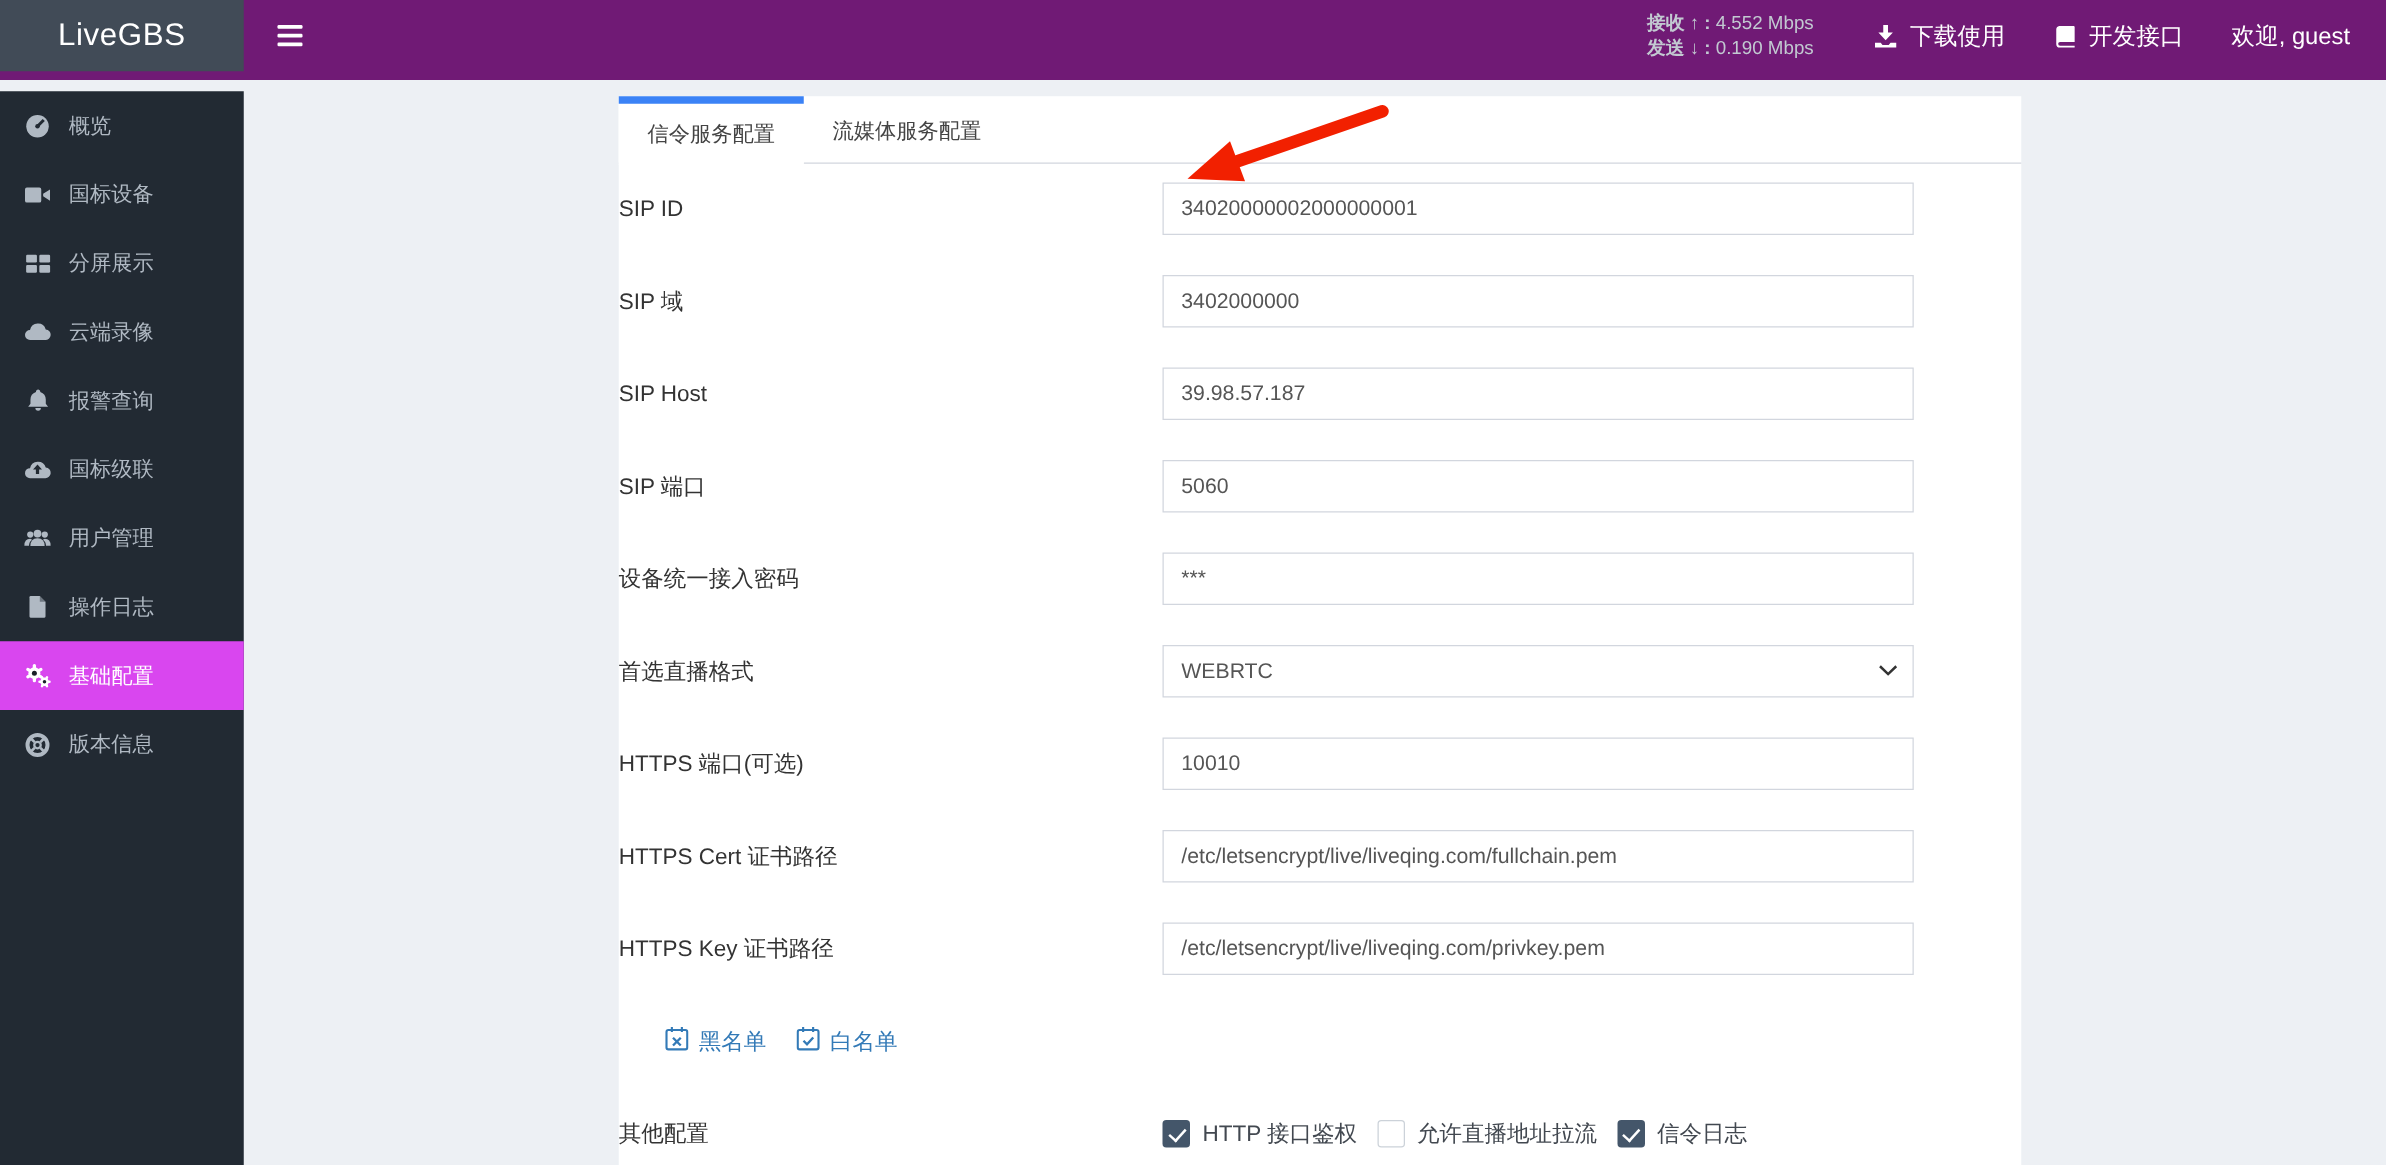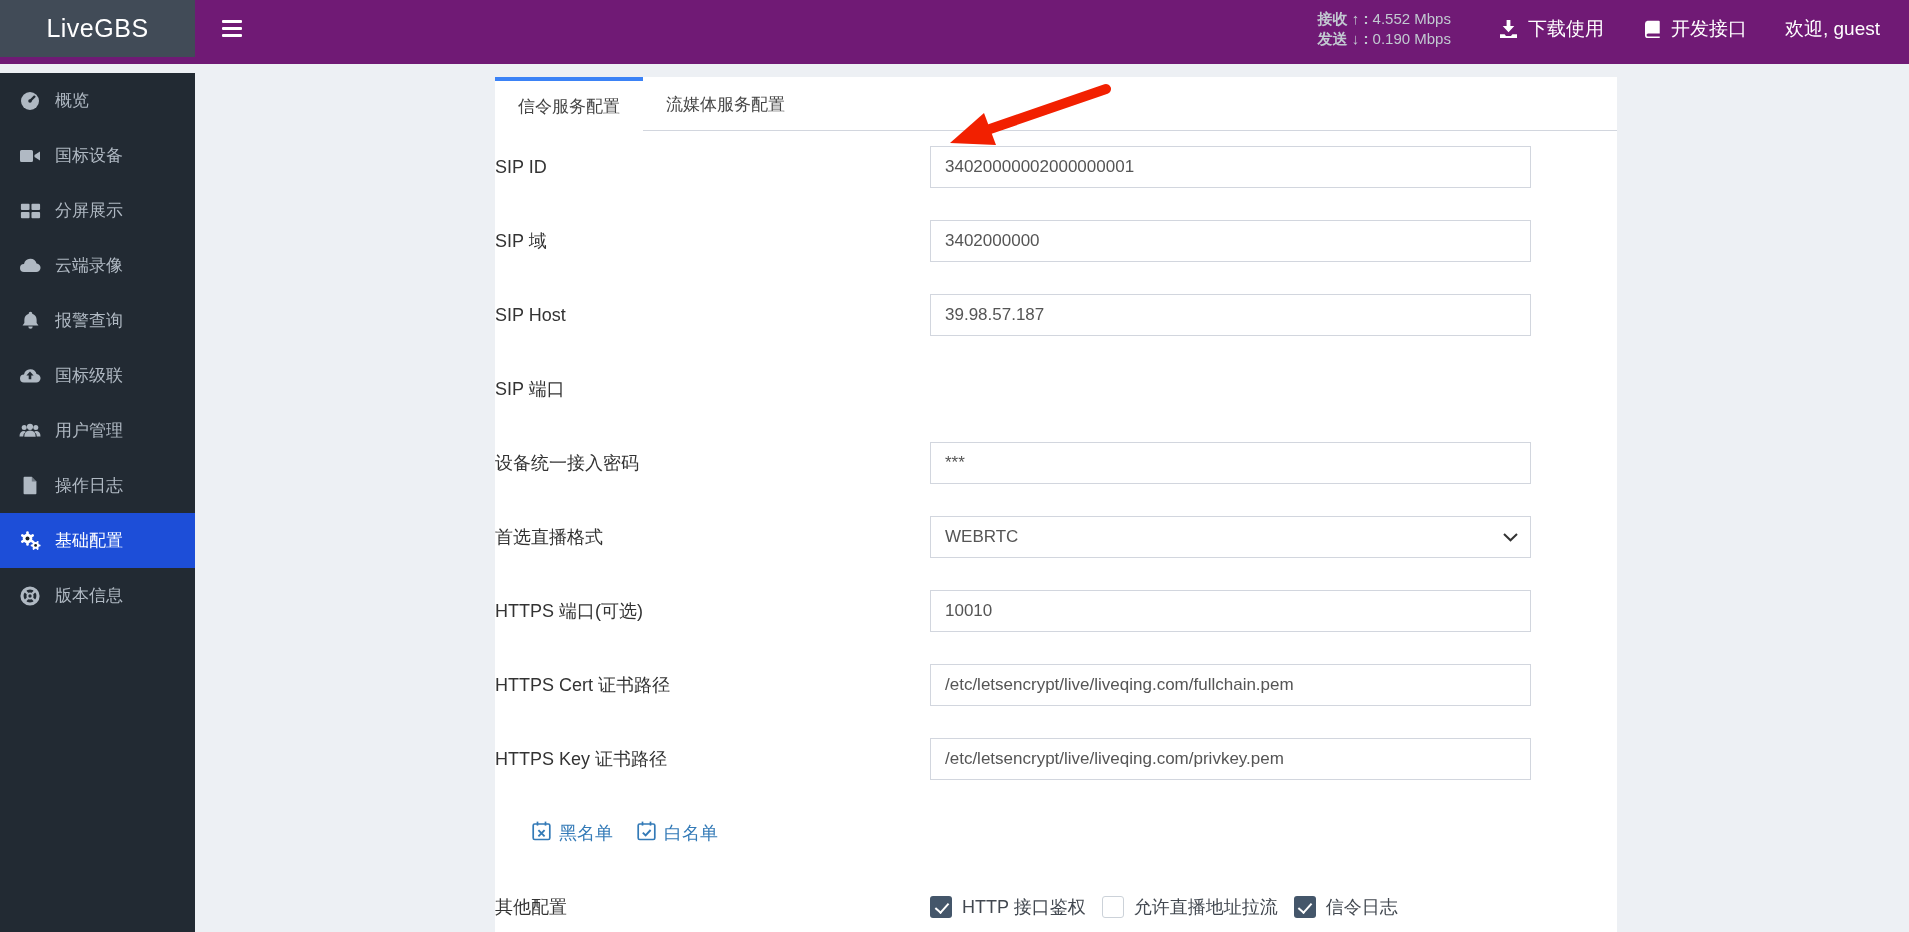--- a/index.html
+++ b/index.html
@@ -17,30 +17,30 @@
   .net-stats { color:#c2c9d1; font-size:15px; line-height:20px; text-align:left; margin-right:28px; }
   .net-stats .arrow { font-weight:bold; }
   .nav-item { height:57px; display:flex; align-items:center; gap:9px; padding:0 19px; color:#fff; font-size:19px; cursor:pointer; }
   .nav-item svg { display:block; }
 
   
   .sidebar { position:absolute; left:0; top:57px; width:195px; height:875px; background:#222a33; z-index:2;margin-top:16px; }
   .side-item { height:55px; display:flex; align-items:center; padding-left:17px; gap:12px;
                color:#b0b9c3; font-size:17px; cursor:pointer; }
   .side-item .sicon { width:26px; height:24px; display:flex; align-items:center; justify-content:center; }
-  .side-item.active { background:#1d4ed8; color:#fff; }
+  .side-item.active { background:#d946ef; color:#fff; }
 
   
   .page { position:absolute; left:195px; top:57px; width:1714px; height:875px; background:#edf0f4; }
   .card { position:absolute; left:300px; top:20px; width:1122px; height:1200px; background:#fff; }
   .tabs { height:54px; display:flex; position:relative; }
   .tabs::after { content:""; position:absolute; left:0; right:0; bottom:0; height:1px; background:#d2d6de; }
   .tab { padding:0 23px; display:flex; align-items:center; font-size:17px; color:#444; cursor:pointer;
          position:relative; z-index:1; }
-  .tab.active { border-top:4px solid #3b82f6; background:#fff; box-shadow:0 1px 0 #fff; }
+  .tab.active { border-top:6px solid #3b82f6; background:#fff; box-shadow:0 1px 0 #fff; }
 
   .form { padding-top:15px; }
   .frow { display:flex; align-items:center; height:42px; margin-bottom:32px; }
   .flabel { flex:0 0 398px; padding-right:35px; font-size:18px; color:#333; }
   .fctl { flex:0 0 601px; display:flex; align-items:center; position:relative;padding-left:37px; }
   .txt { width:601px; height:42px; border:1px solid #d2d6de; border-radius:0; padding:0 14px;
          font-size:17px; color:#555; font-family:inherit; background:#fff; outline:none; }
   .chev { position:absolute; right:13px; top:50%; transform:translateY(-50%); pointer-events:none; }
 
   .acl-link { display:flex; align-items:center; gap:8px; color:#337ab7; font-size:18px; margin-right:24px; cursor:pointer; }
@@ -243,20 +243,23 @@
 
       <div class="frow">
         <div class="flabel">SIP Host</div>
         <div class="fctl">
             <input class="txt" value="39.98.57.187" style="">
           </div>
       </div>
 
       <div class="frow">
         <div class="flabel">SIP 端口</div>
+        <div class="fctl">
+            <input class="txt" value="5060" style="">
+          </div>
       </div>
 
       <div class="frow">
         <div class="flabel">设备统一接入密码</div>
         <div class="fctl">
             <input class="txt" value="***" style="">
           </div>
       </div>
 
       <div class="frow">

